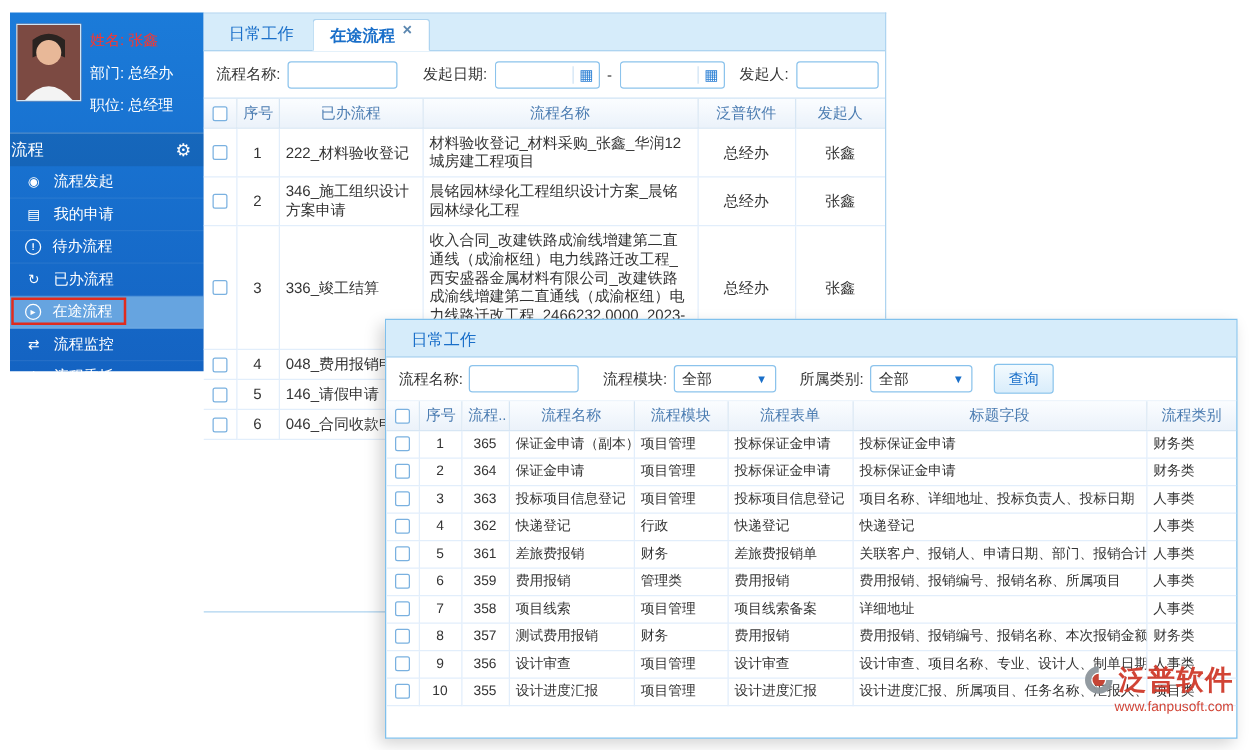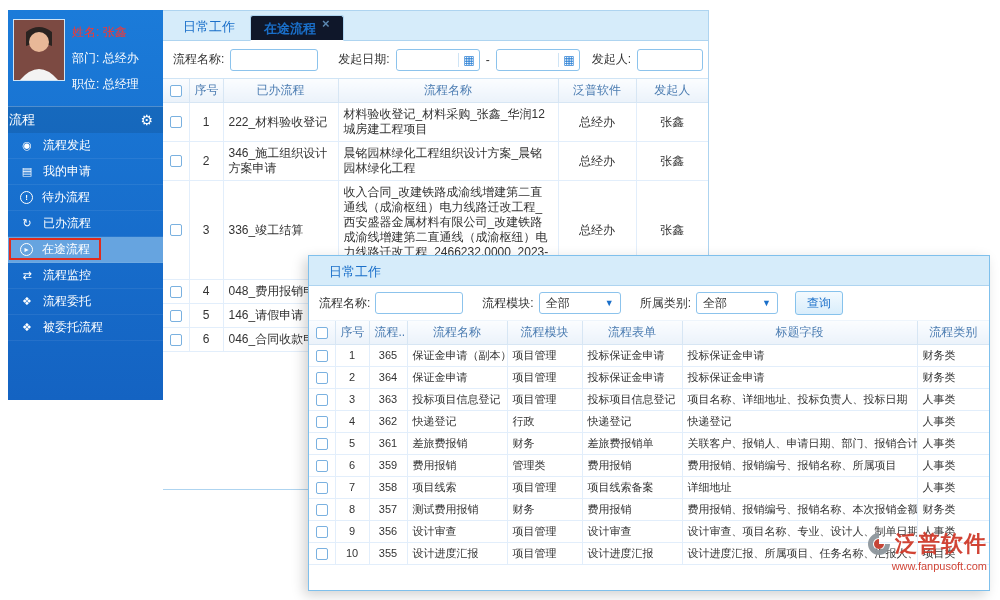--- a/index.html
+++ b/index.html
@@ -1,21 +1,21 @@
 <!DOCTYPE html>
 <html><head>
 <meta charset="utf-8">
 <style>
   * { box-sizing: border-box; margin: 0; padding: 0; }
   html,body { width: 1000px; height: 600px; }
   body { position: relative; overflow: hidden; background: #fff;
          font-family: "Liberation Sans", "DejaVu Sans", sans-serif; }
 
   
-  .sidebar { position: absolute; left: 8px; top: 10px; width: 155px; height: 390px;
+  .sidebar { position: absolute; left: 8px; top: 10px; width: 155px; height: 287px;
              background: linear-gradient(180deg,#1b7bd9 0%, #1463c2 100%);
              color: #fff; z-index: 1; display: flex; flex-direction: column; }
   .profile { display: flex; gap: 7px; padding: 9px 5px 8px 5px; height: 96px; }
   .avatar { width: 52px; height: 62px; flex: none; border: 1px solid #cfe4f5; background:#7c4a42; overflow:hidden; }
   .profile-text { font-size: 12px; padding-top: 5px; }
   .profile-text div { margin-bottom: 9px; white-space: nowrap; }
   .p-name { color: #ff352b; }
   .sb-header { height: 27px; flex: none; display: flex; justify-content: space-between; align-items: center;
                padding: 0 10px 0 1px; font-size: 13px; background: rgba(0,0,0,0.10);
                border-top: 1px solid rgba(255,255,255,0.25); }
@@ -29,21 +29,21 @@
   .sb-icon.circled { width: 13px; height: 13px; line-height: 11px; border: 1px solid #fff;
                      border-radius: 50%; font-size: 8px; font-weight: bold; }
   .annotation { position: absolute; left: 1px; top: 1px; width: 92px; height: 22px;
                 border: 2px solid #e02b1d; pointer-events: none; }
 
   
   .tabbar { height: 30px; background: #d6ecfa; border-bottom: 1px solid #aed4f0;
             display: flex; align-items: flex-end; padding-left: 7px; gap: 2px; flex: none; }
   .tab { height: 26px; line-height: 26px; padding: 0 13px; font-size: 13px; color: #1a6fc9;
          cursor: pointer; white-space: nowrap; }
-  .tab.active { background: #0f172a; border: 1px solid #aed4f0; border-bottom: 1px solid #fff;
+  .tab.active { background: #ffffff; border: 1px solid #aed4f0; border-bottom: 1px solid #fff;
                 margin-bottom: -1px; border-radius: 3px 3px 0 0; font-weight: bold; text-align: center; }
   .tab-close { margin-left: 6px; font-size: 13px; line-height: 1; vertical-align: top;
                position: relative; top: 1px; }
   .win1 .tab-close { color: #5b87b0; }
   .win2 .tab-close { color: #e0564a; }
 
   .flabel { font-size: 12px; color: #333; white-space: nowrap; }
   .finput { height: 22px; border: 1px solid #8cc3ec; border-radius: 3px; font-size: 12px;
             padding: 0 4px; color: #333; outline: none; background: #fff; }
   .w88 { width: 88px; } .w66 { width: 66px; }

